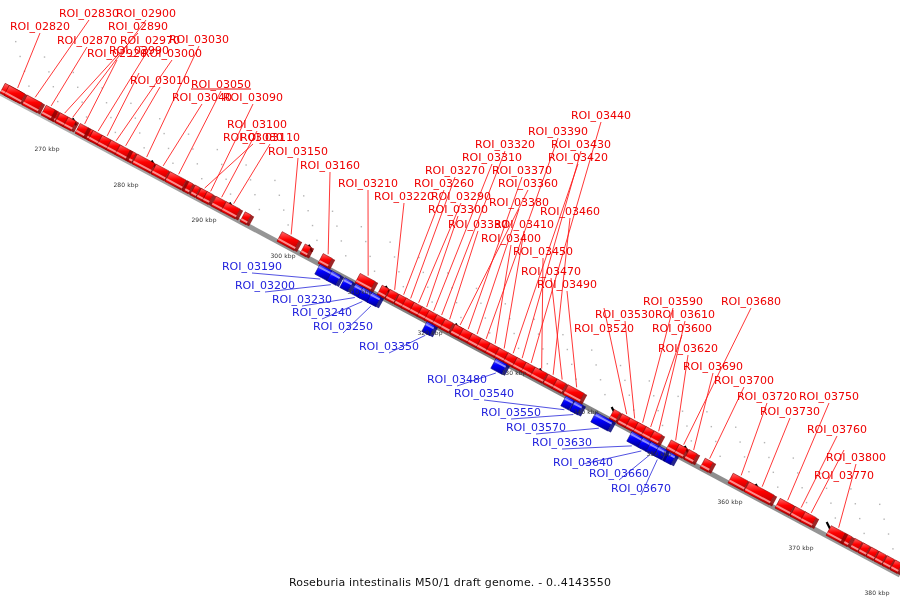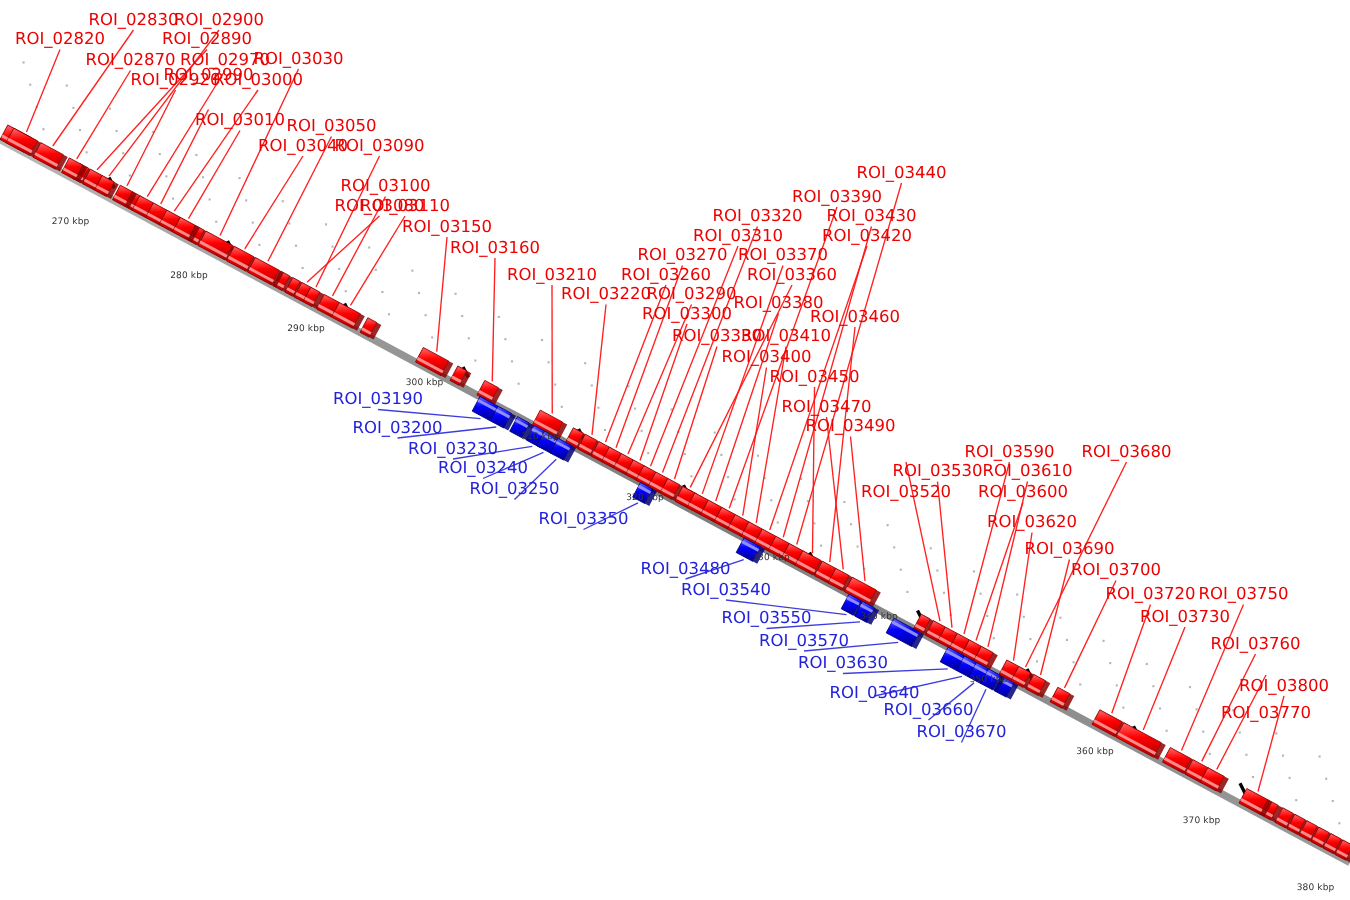--- a/index.html
+++ b/index.html
@@ -733,21 +733,21 @@
       <div class="gene-label fwd" style="left: 87px; top: 40px;">ROI_02870</div>
       <div class="gene-label fwd" style="left: 138px; top: 26px;">ROI_02890</div>
       <div class="gene-label fwd" style="left: 146px; top: 13px; text-align: center;">ROI_02900</div>
       <div class="gene-label fwd" style="left: 117px; top: 53px;">ROI_02920</div>
       <div class="gene-label fwd" style="left: 150px; top: 40px;">ROI_02970</div>
       <div class="gene-label fwd" style="left: 139px; top: 50px;">ROI_02990</div>
       <div class="gene-label fwd" style="left: 172px; top: 53px;">ROI_03000</div>
       <div class="gene-label fwd" style="left: 160px; top: 80px;">ROI_03010</div>
       <div class="gene-label fwd" style="left: 199px; top: 39px;">ROI_03030</div>
       <div class="gene-label fwd" style="left: 202px; top: 97px;">ROI_03040</div>
-      <div class="gene-label fwd" style="left: 221px; top: 84px;">ROI_03050</div>
+      <div class="gene-label fwd" style="left: 221px; top: 84px; text-decoration: underline;">ROI_03050</div>
       <div class="gene-label fwd" style="left: 253px; top: 137px;">ROI_03080</div>
       <div class="gene-label fwd" style="left: 253px; top: 97px;">ROI_03090</div>
       <div class="gene-label fwd" style="left: 257px; top: 124px;">ROI_03100</div>
       <div class="gene-label fwd" style="left: 270px; top: 137px;">ROI_03110</div>
       <div class="gene-label fwd" style="left: 298px; top: 151px;">ROI_03150</div>
       <div class="gene-label fwd" style="left: 330px; top: 165px;">ROI_03160</div>
       <div class="gene-label rev" style="left: 252px; top: 266px;">ROI_03190</div>
       <div class="gene-label rev" style="left: 265px; top: 285px;">ROI_03200</div>
       <div class="gene-label fwd" style="left: 368px; top: 183px;">ROI_03210</div>
       <div class="gene-label fwd" style="left: 404px; top: 196px;">ROI_03220</div>
@@ -794,13 +794,14 @@
       <div class="gene-label fwd" style="left: 744px; top: 380px;">ROI_03700</div>
       <div class="gene-label fwd" style="left: 767px; top: 396px;">ROI_03720</div>
       <div class="gene-label fwd" style="left: 790px; top: 411px;">ROI_03730</div>
       <div class="gene-label fwd" style="left: 829px; top: 396px;">ROI_03750</div>
       <div class="gene-label fwd" style="left: 837px; top: 429px;">ROI_03760</div>
       <div class="gene-label fwd" style="left: 844px; top: 443px; margin-top: 32px;">ROI_03770</div>
       <div class="gene-label fwd" style="left: 856px; top: 457px;">ROI_03800</div>
     </div>
 
 
+  <div class="caption">Roseburia intestinalis M50/1 draft genome. - 0..4143550</div>
 </div>
 
 </body></html>

